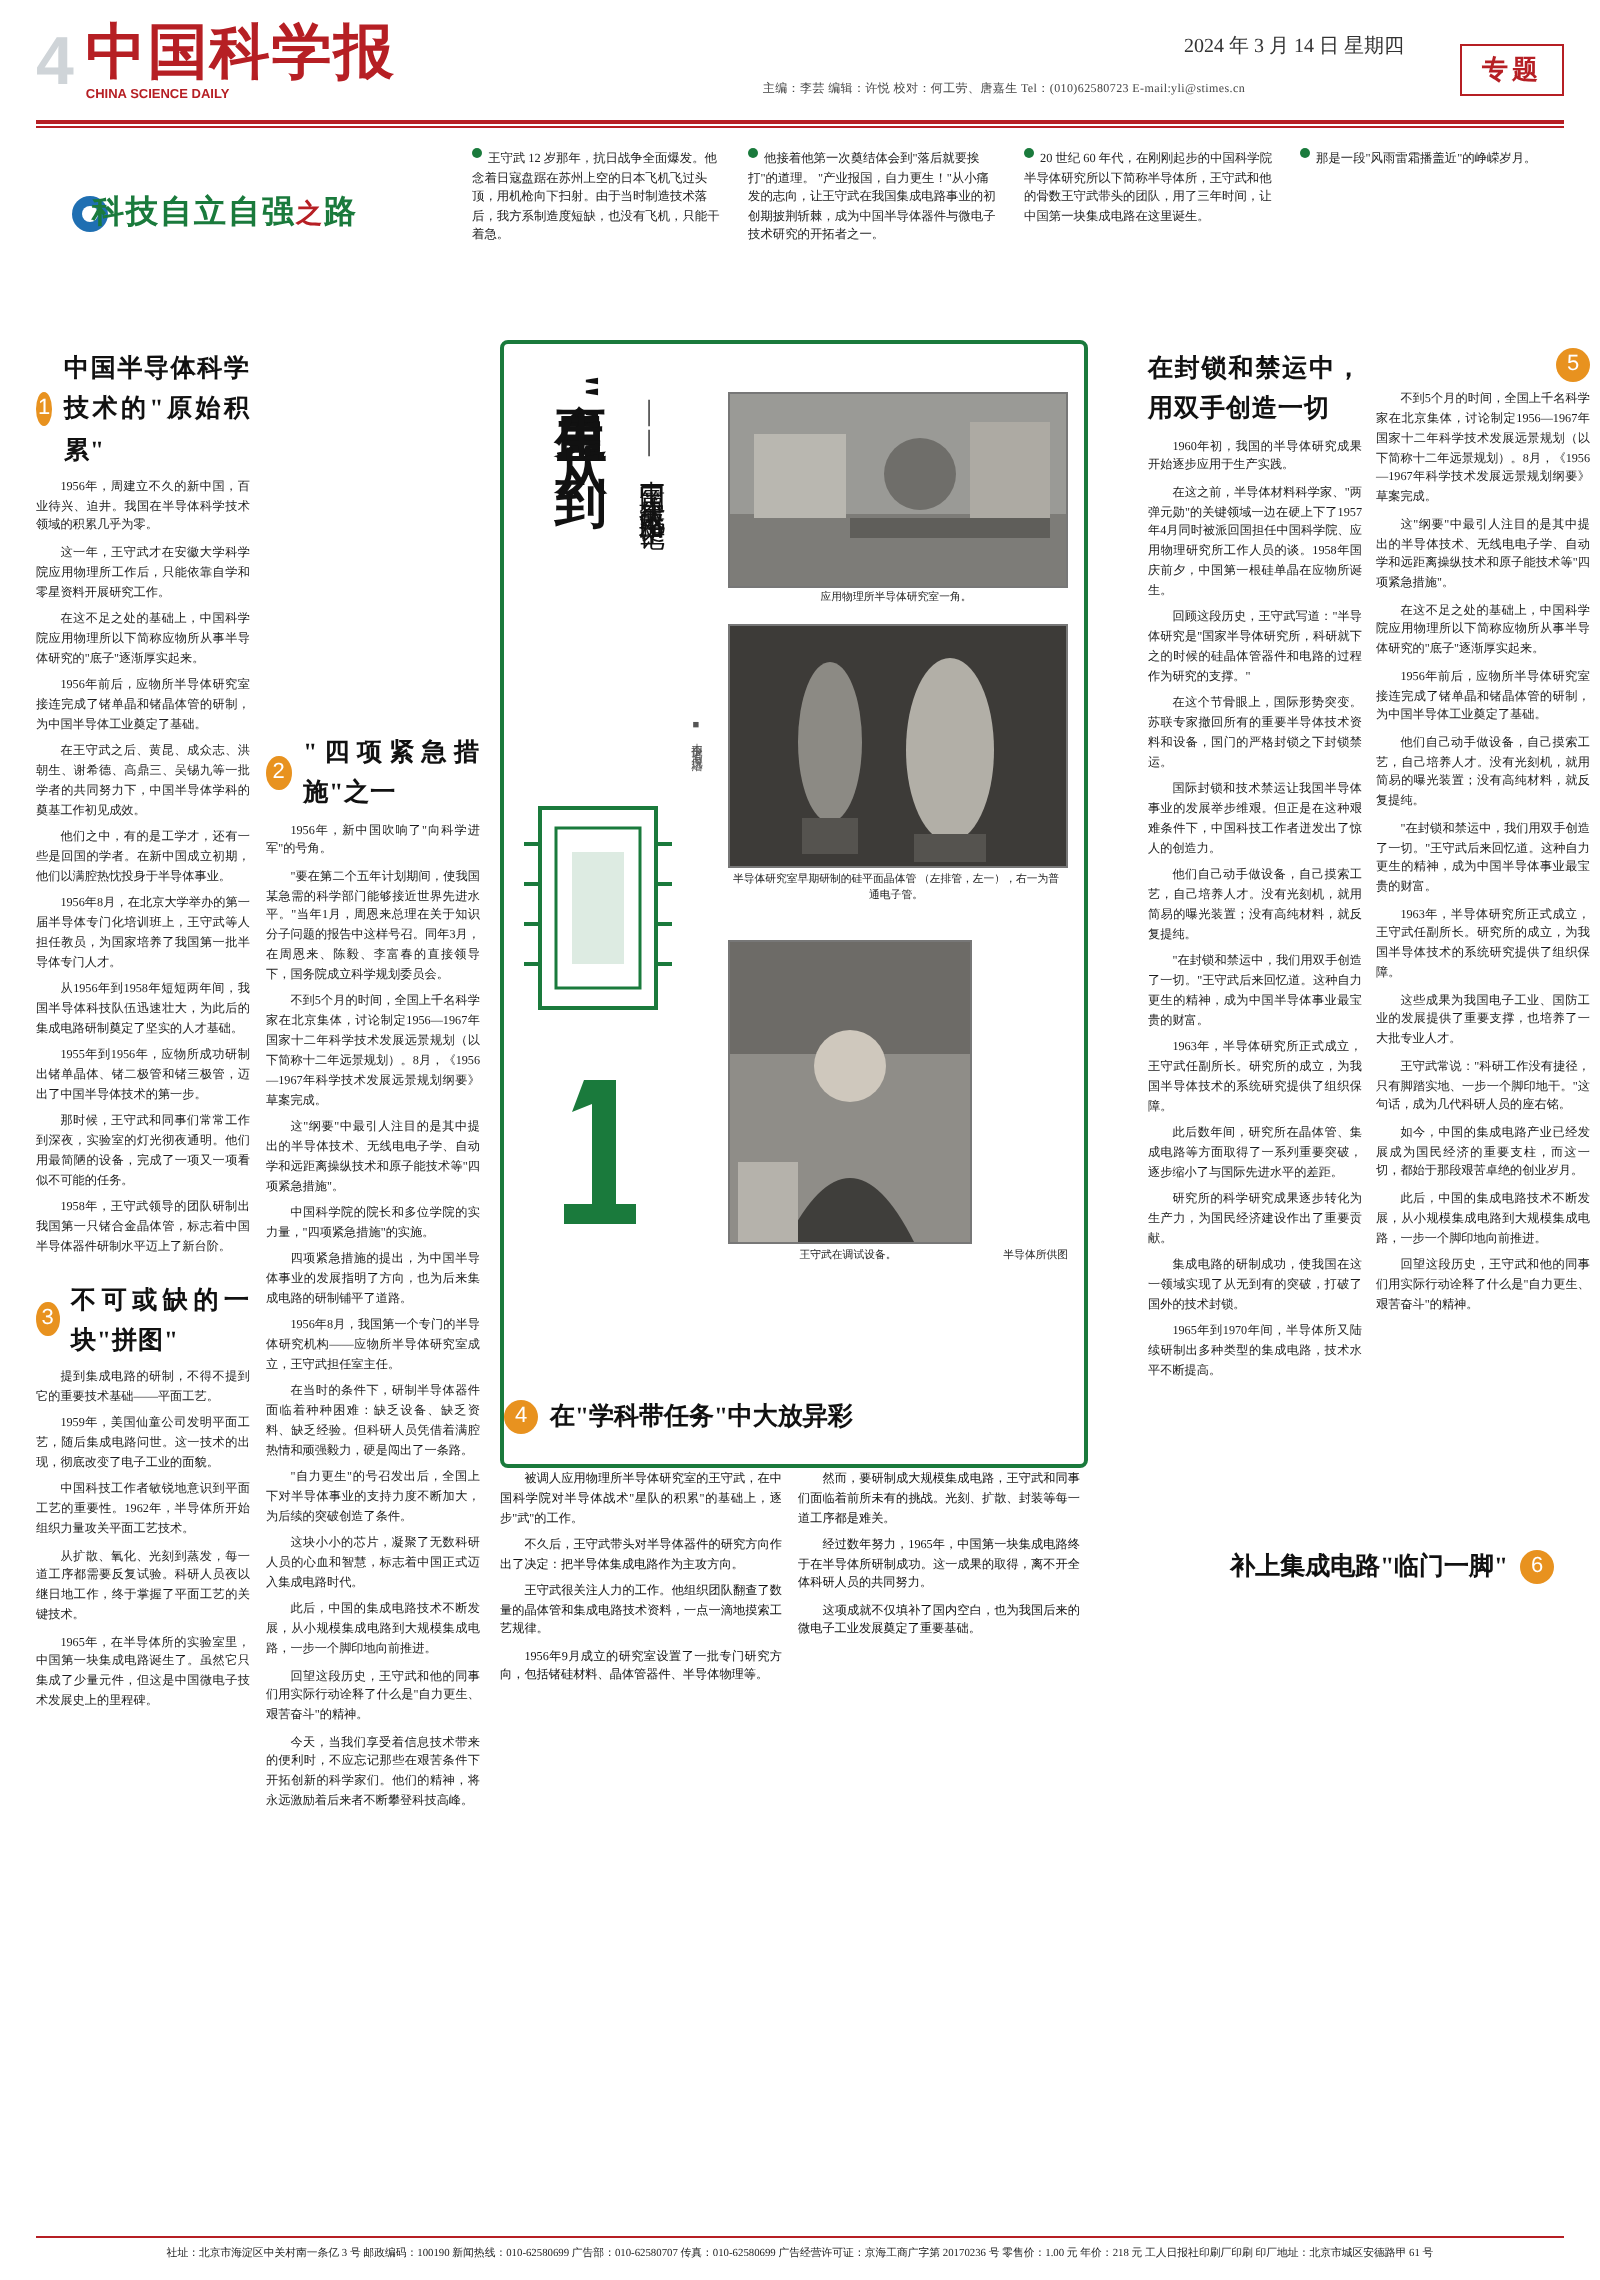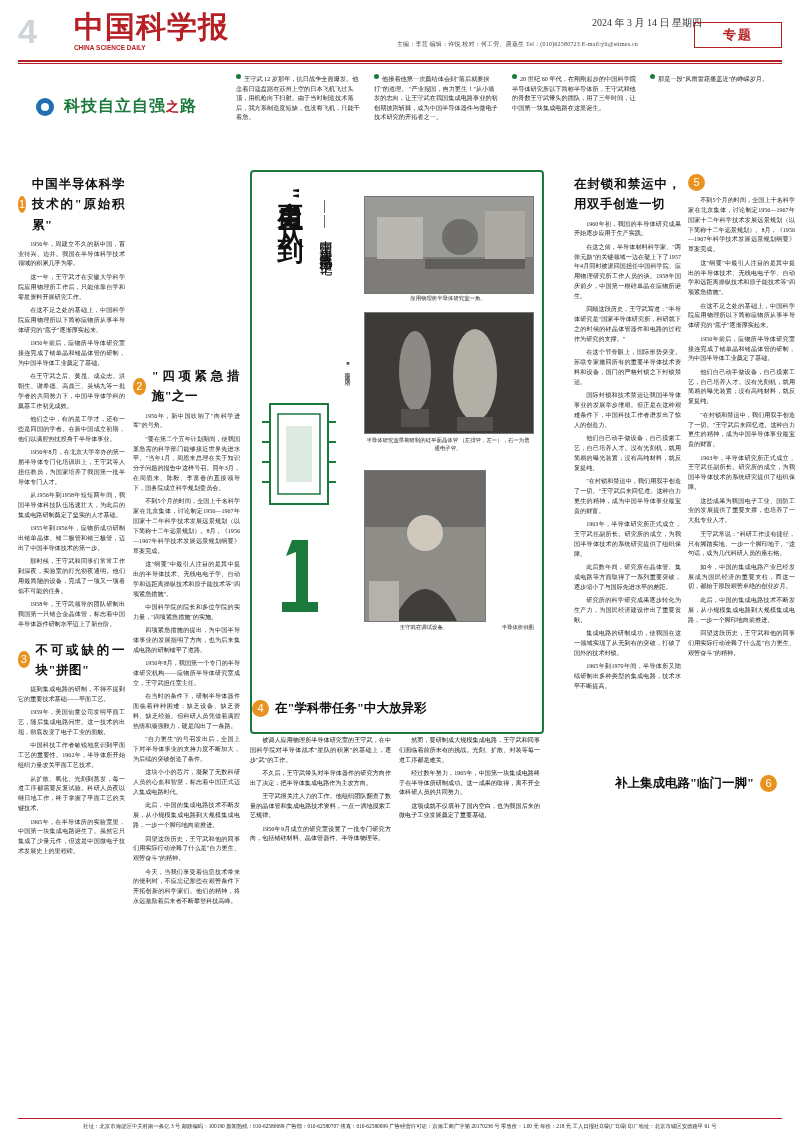--- a/index.html
+++ b/index.html
@@ -2,48 +2,48 @@
 <html><head>
 <meta charset="utf-8">
 <style>
   html,body{margin:0;padding:0;background:#fff;}
   body{width:800px;height:1140px;font-family:"Liberation Serif",serif;color:#111;position:relative;overflow:hidden;}
   .page{width:800px;height:1140px;position:relative;box-sizing:border-box;padding:0 18px;}
 
   
   .masthead{display:flex;align-items:flex-start;padding-top:12px;}
   .pagenum{font-size:34px;color:#cfd4d8;font-family:"Liberation Sans",sans-serif;font-weight:bold;line-height:1;padding-right:6px;padding-top:2px;}
-  .logo{font-size:30px;color:#b61f24;font-weight:bold;letter-spacing:1px;font-family:"Liberation Serif",serif;line-height:1;margin-left:31px;}
+  .logo{font-size:30px;color:#b61f24;font-weight:bold;letter-spacing:1px;font-family:"Liberation Serif",serif;line-height:1;}
   .logo .sub{display:block;font-size:6.5px;color:#b61f24;letter-spacing:0;margin-top:3px;font-family:"Liberation Sans",sans-serif;}
   .mast-mid{flex:1;padding-left:24px;padding-top:4px;}
   .mast-date{font-size:10px;color:#333;text-align:right;padding-right:80px;}
   .mast-credits{font-size:6px;color:#444;text-align:center;margin-top:10px;letter-spacing:.2px;}
-  .mast-topic{position:absolute;right:18px;top:22px;border:1.2px solid #b61f24;color:#b61f24;font-size:13px;padding:3px 28px;font-weight:bold;letter-spacing:2px;}
+  .mast-topic{position:absolute;right:18px;top:22px;border:1.2px solid #b61f24;color:#b61f24;font-size:13px;padding:3px 10px;font-weight:bold;letter-spacing:2px;}
   .rule-red{height:2px;background:#b61f24;margin-top:8px;}
   .rule-red2{height:1px;background:#b61f24;margin-top:1.5px;}
 
   
   .banner{display:flex;margin-top:8px;height:72px;}
   .banner-left{width:212px;position:relative;}
   .banner-left .emblem{position:absolute;left:18px;top:26px;width:18px;height:18px;border-radius:50%;background:#1f6fb2;}
   .banner-left .emblem:after{content:"";position:absolute;left:5px;top:5px;width:8px;height:8px;border-radius:50%;background:#fff;}
-  .banner-title{position:absolute;left:46px;top:24px;font-size:16px;color:#1a7a3c;font-weight:bold;letter-spacing:1px;}
+  .banner-title{position:absolute;left:28px;top:24px;font-size:16px;color:#1a7a3c;font-weight:bold;letter-spacing:1px;}
   .banner-title .rd{color:#b61f24;font-size:13px;}
   .banner-right{flex:1;display:flex;font-size:6.2px;line-height:1.55;color:#222;padding-top:2px;}
   .bcol{flex:1;padding:0 6px;position:relative;}
   .bdot{width:5px;height:5px;background:#1a7a3c;border-radius:50%;display:inline-block;margin-right:3px;vertical-align:2px;}
 
   
   .green-frame{position:absolute;left:250px;top:170px;width:290px;height:560px;border:2px solid #1a7a3c;border-radius:4px;}
 
   
   .secnum{width:17px;height:17px;border-radius:50%;background:#e8921f;color:#fff;font-size:11px;font-family:"Liberation Sans",sans-serif;text-align:center;line-height:17px;display:inline-block;vertical-align:middle;}
   .sechead{display:flex;align-items:center;gap:6px;margin:4px 0 5px;}
   .sechead .t{font-size:12.5px;font-weight:bold;color:#111;letter-spacing:.5px;}
-  .sechead.right{justify-content:flex-start;}
+  .sechead.right{justify-content:flex-end;}
 
   
   .cols{position:absolute;left:18px;top:170px;width:764px;height:920px;}
   .col{position:absolute;top:0;font-size:6.1px;line-height:1.62;text-align:justify;color:#1b1b1b;}
   .col p{margin:0 0 3.5px;text-indent:2em;}
   .c1{left:0;width:107px;}
   .c2{left:115px;width:107px;}
   .c3{left:556px;width:107px;}
   .c4{left:670px;width:107px;}
 

